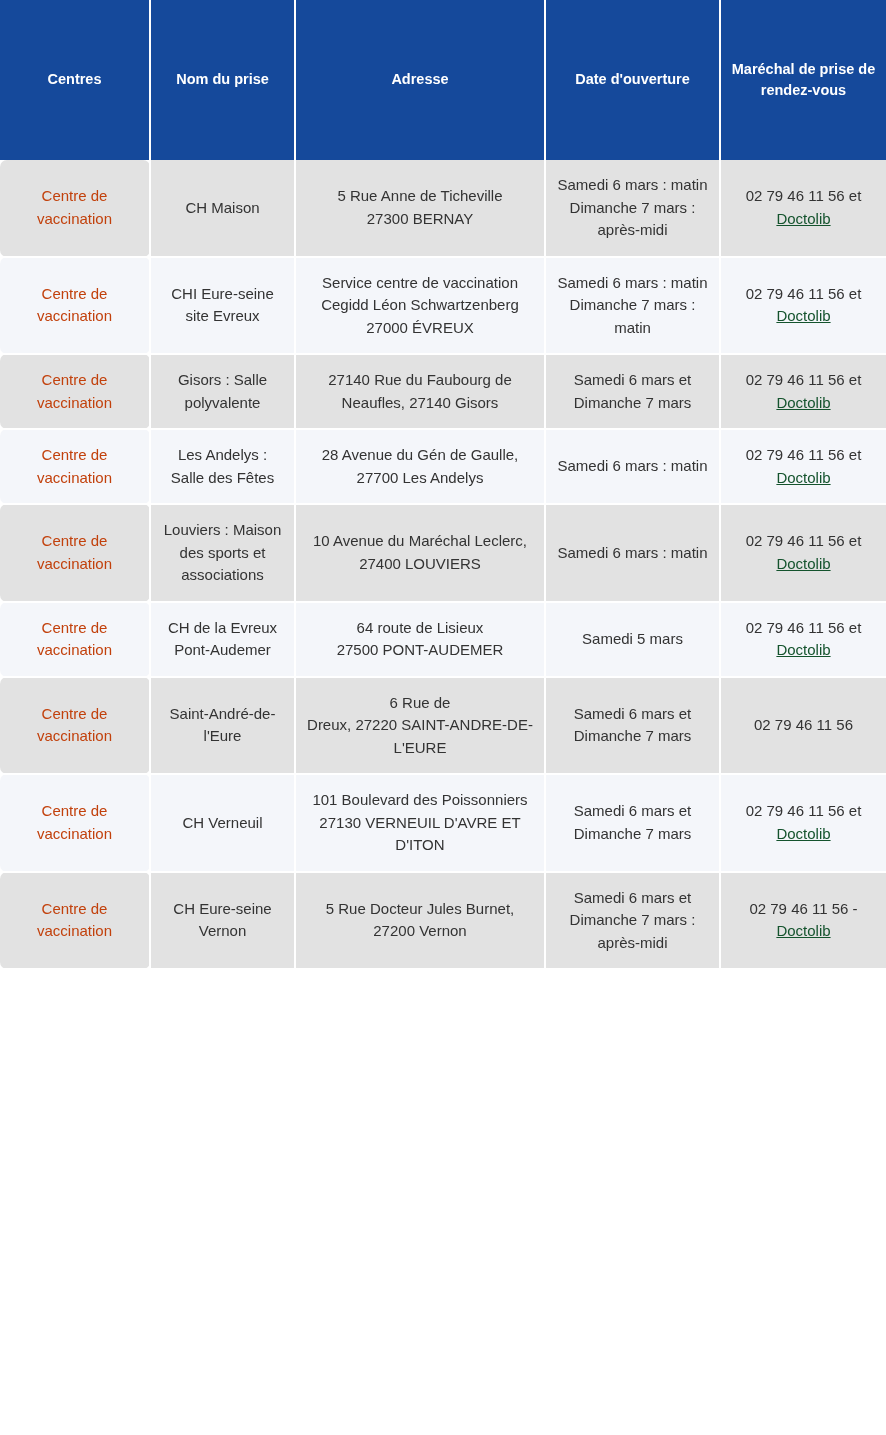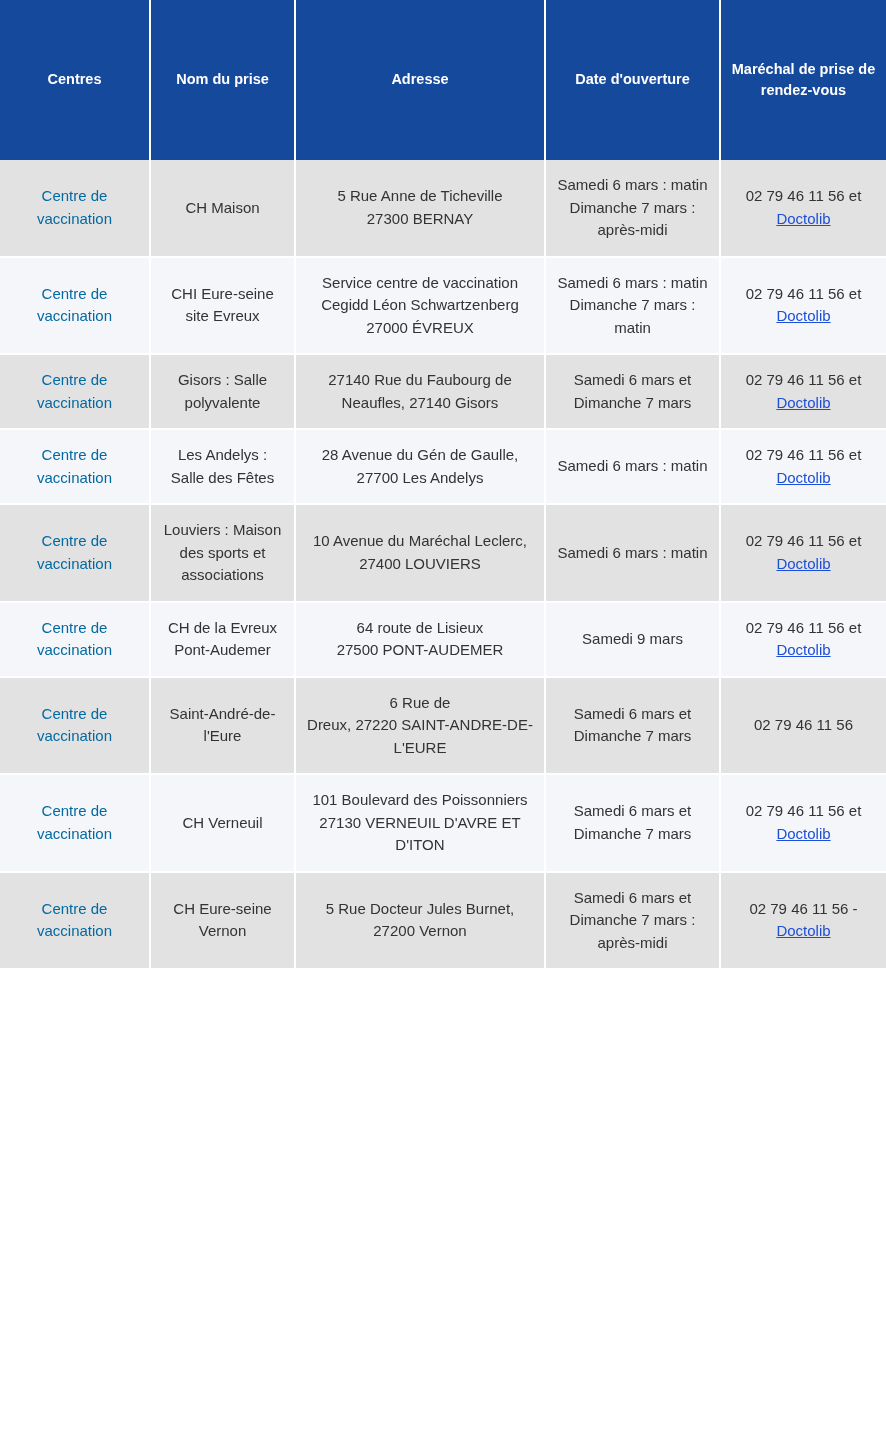--- a/index.html
+++ b/index.html
@@ -50,24 +50,24 @@
     border-right: 2px solid #ffffff;
     border-bottom: 2px solid #ffffff;
     color: #333333;
     font-weight: normal;
   }
   tbody td:last-child { border-right: none; }
 
   tbody tr.odd td { background: #e2e2e2; }
   tbody tr.even td { background: #f4f6fa; }
 
-  tbody tr td.col-centre { color: #0369a1; }
+  tbody tr td.col-centre { color: #c2410c; border-radius: 7px; }
 
   .rdv-link {
-    color: #1d4ed8;
+    color: #14532d;
     text-decoration: underline;
   }
   .nowrap { white-space: nowrap; }
 </style>
 </head>
 <body>
 
 <div class="table-wrap">
   <table class="vax-table">
     <colgroup>
@@ -119,21 +119,21 @@
           <td class="col-centre">Centre de vaccination</td>
           <td>Louviers : Maison des sports et associations</td>
           <td>10 Avenue du Maréchal Leclerc, 27400 LOUVIERS</td>
           <td>Samedi 6 mars : matin</td>
           <td><span class="nowrap">02 79 46 11 56</span> <span>et </span><a class="rdv-link" href="#">Doctolib</a></td>
         </tr>
         <tr class="even">
           <td class="col-centre">Centre de vaccination</td>
           <td>CH de la Evreux Pont-Audemer</td>
           <td>64 route de Lisieux<br>27500 PONT-AUDEMER</td>
-          <td>Samedi 9 mars</td>
+          <td>Samedi 5 mars</td>
           <td><span class="nowrap">02 79 46 11 56</span> <span>et </span><a class="rdv-link" href="#">Doctolib</a></td>
         </tr>
         <tr class="odd">
           <td class="col-centre">Centre de vaccination</td>
           <td>Saint-André-de-l'Eure</td>
           <td>6 Rue de<br>Dreux, 27220 SAINT-ANDRE-DE-L'EURE</td>
           <td>Samedi 6 mars et<br>Dimanche 7 mars</td>
           <td><span class="nowrap">02 79 46 11 56</span></td>
         </tr>
         <tr class="even">

